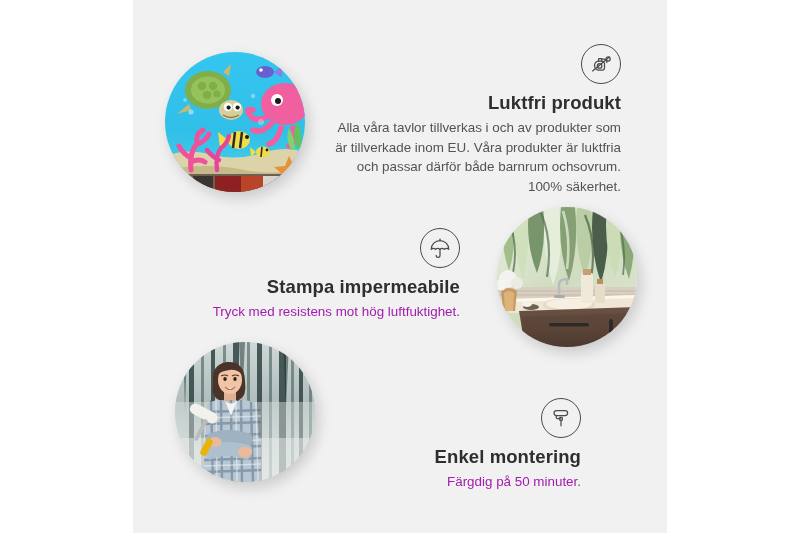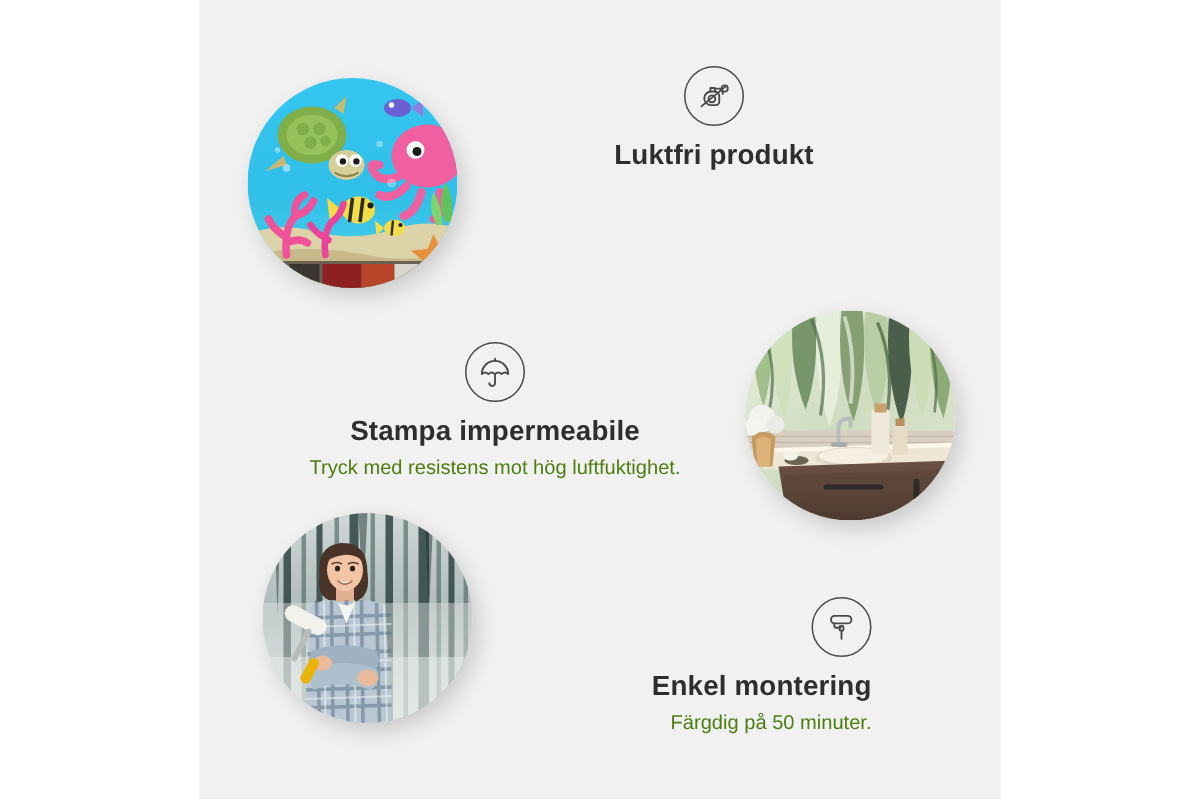--- a/index.html
+++ b/index.html
@@ -41,22 +41,22 @@
 
   .photo-1 { left: 165px; top: 52px;  width: 140px; height: 140px; }
   .photo-2 { left: 497px; top: 207px; width: 140px; height: 140px; }
   .photo-3 { left: 175px; top: 342px; width: 140px; height: 140px; }
 
   .photo svg { display: block; width: 100%; height: 100%; }
 
   
   .feature { position: absolute; }
 
-  .feature-1 { left: 331px; top: 44px;  width: 290px; text-align: center; }
-  .feature-2 { left: 200px; top: 228px; width: 260px; text-align: center; }
+  .feature-1 { left: 331px; top: 44px;  width: 290px; text-align: right; }
+  .feature-2 { left: 200px; top: 228px; width: 260px; text-align: right; }
   .feature-3 { left: 331px; top: 398px; width: 250px; text-align: right; }
 
   .icon-wrap {
     width: 40px;
     height: 40px;
     border: 1.6px solid #4a4a4a;
     border-radius: 50%;
     display: inline-flex;
     align-items: center;
     justify-content: center;
@@ -72,21 +72,21 @@
     color: #2e2e2e;
     letter-spacing: 0.1px;
     line-height: 1.2;
   }
   .feature p {
     margin: 0;
     font-size: 13.4px;
     line-height: 1.45;
     color: #535353;
   }
-  .feature-2 p, .feature-3 p { color: #4d7c0f; }
+  .feature-2 p, .feature-3 p { color: #a21caf; }
 </style>
 </head>
 <body>
 
 <div id="stage">
 
   <div class="panel"></div>
 
   <div class="photo photo-1">
     <svg viewBox="0 0 140 140" xmlns="http://www.w3.org/2000/svg">
@@ -310,20 +310,21 @@
       <svg width="24" height="24" viewBox="0 0 24 24" fill="none" stroke="#4a4a4a" stroke-width="1.25" stroke-linecap="round" stroke-linejoin="round">
         <path d="M5.5 13.5 a4.6 4.6 0 0 0 4.6 4.6 h3.2 a2.2 2.2 0 0 0 2.2 -2.2 v-3.9 a3 3 0 0 0 -3 -3 h-2.4 a4.6 4.6 0 0 0 -4.6 4.5 z"></path>
         <path d="M9.6 9.0 v-2.3 h3.0 v2.3"></path>
         <path d="M13.2 7.1 h2.0 a2.6 2.6 0 0 1 2.6 2.6 v0.9"></path>
         <circle cx="19.1" cy="7.0" r="2.1"></circle>
         <circle cx="10.6" cy="13.9" r="2.3"></circle>
         <path d="M3.6 18.9 L20.4 5.1"></path>
       </svg>
     </span>
     <h3>Luktfri produkt</h3>
+    <p>Alla våra tavlor tillverkas i och av produkter som är tillverkade inom EU. Våra produkter är luktfria och passar därför både barnrum ochsovrum. 100% säkerhet.</p>
   </div>
 
   <div class="feature feature-2">
     <span class="icon-wrap">
       <svg width="24" height="24" viewBox="0 0 24 24" fill="none" stroke="#4a4a4a" stroke-width="1.25" stroke-linecap="round" stroke-linejoin="round">
         <path d="M3.2 13.4 a8.8 8.8 0 0 1 17.6 0 q-2.2 -2.0 -4.4 0 q-2.2 -2.0 -4.4 0 q-2.2 -2.0 -4.4 0 q-2.2 -2.0 -4.4 0 z"></path>
         <path d="M12 13.4 v6.0 a1.9 1.9 0 0 1 -3.8 0"></path>
         <path d="M12 4.6 v-1.4"></path>
       </svg>
     </span>

